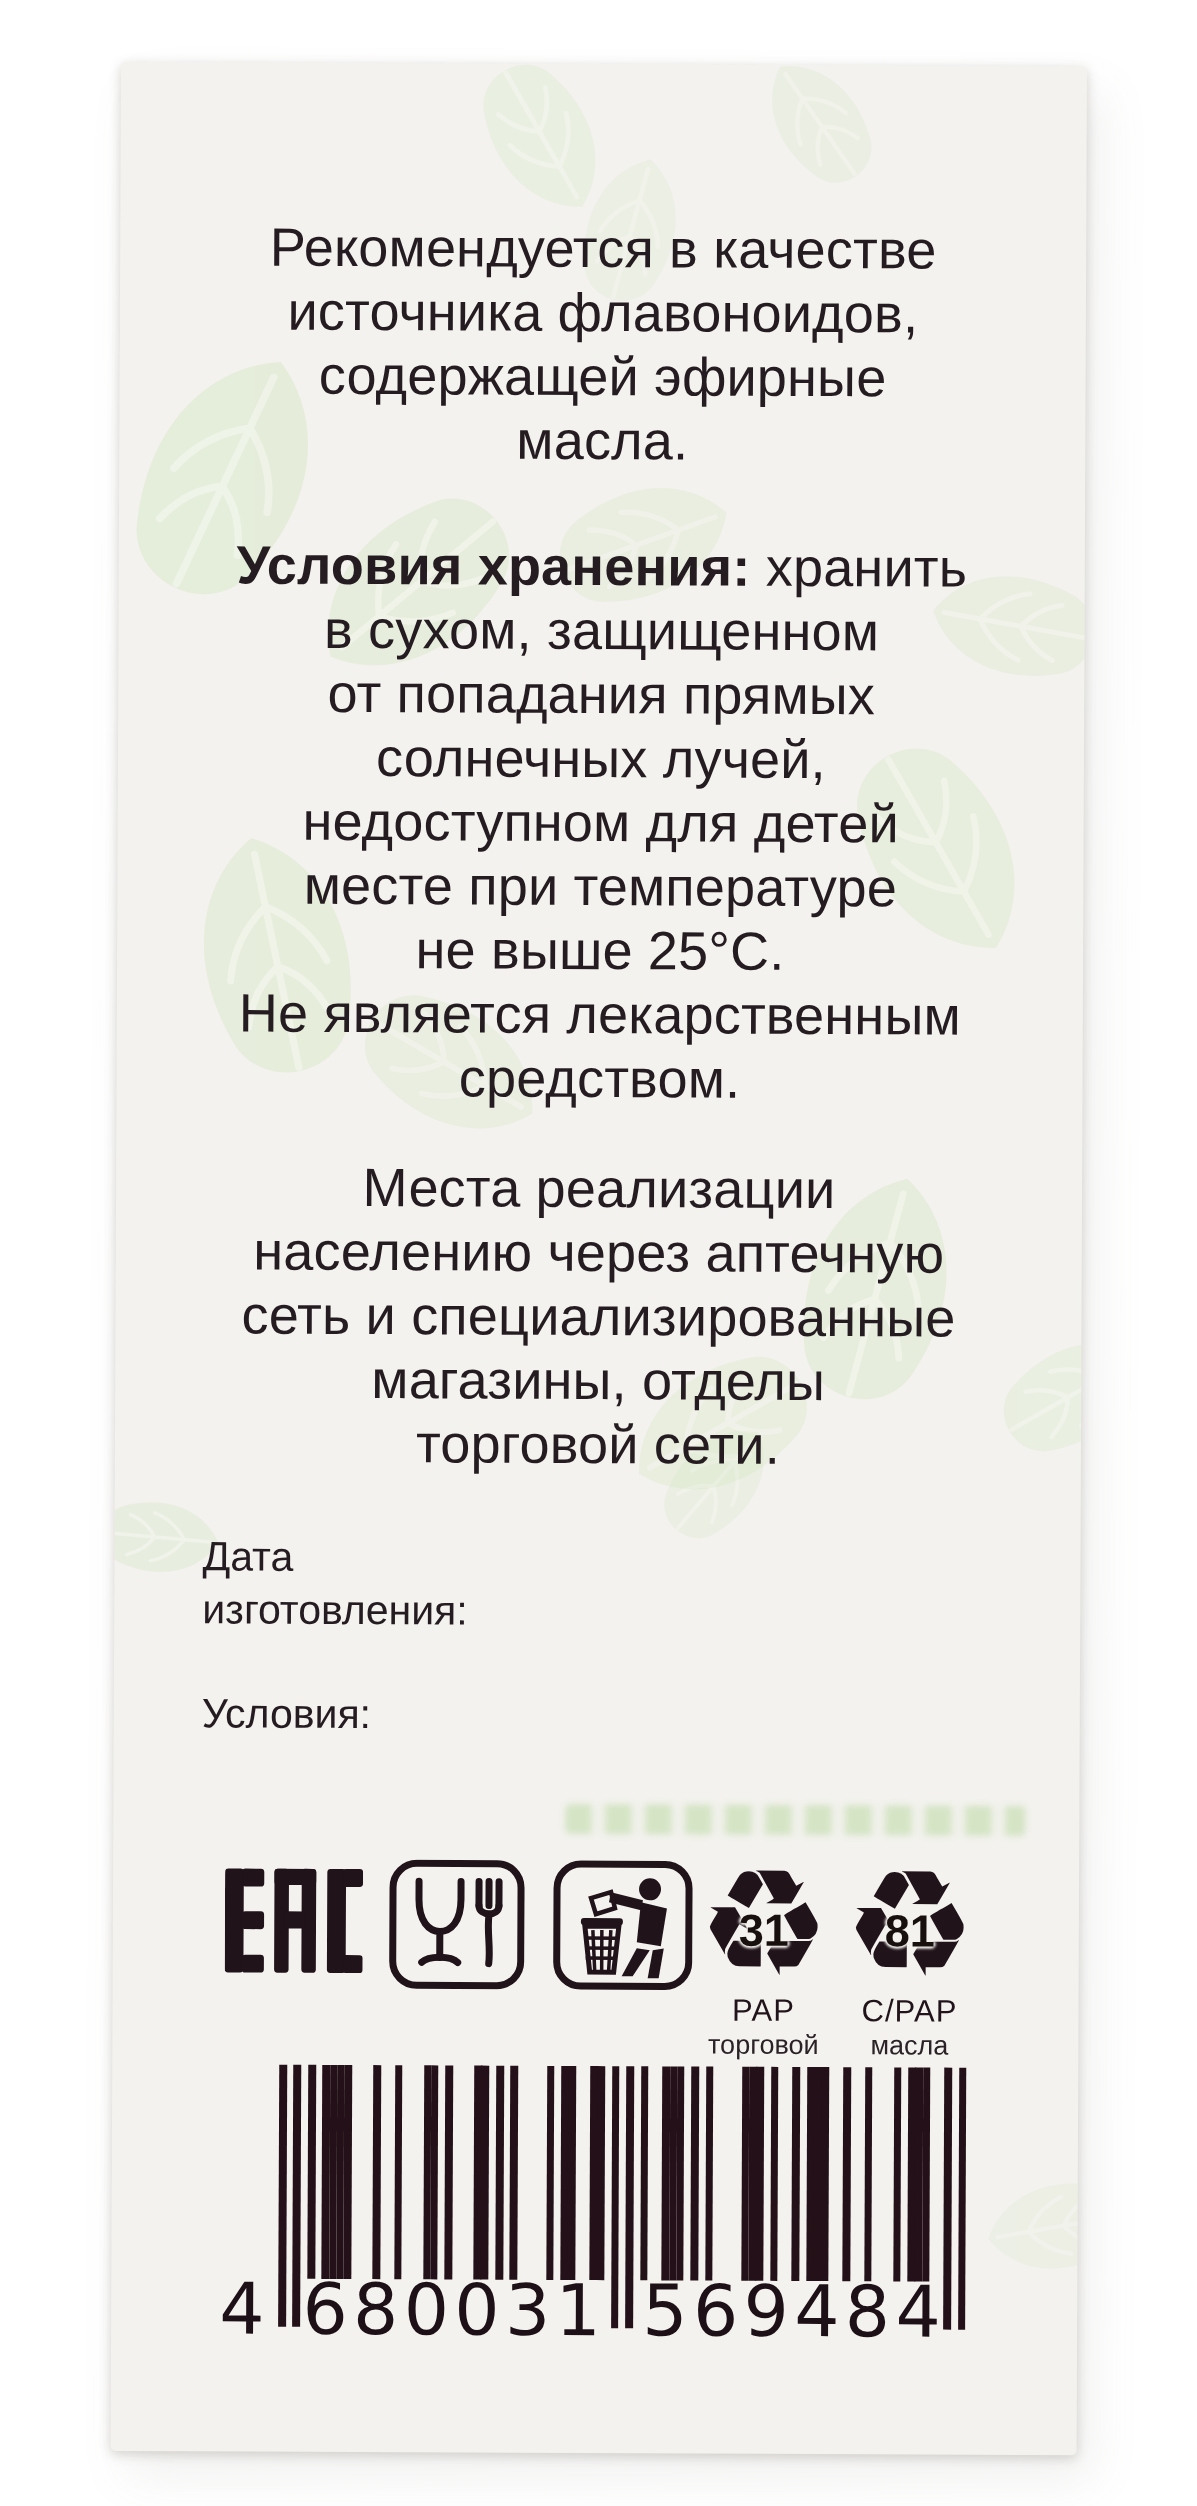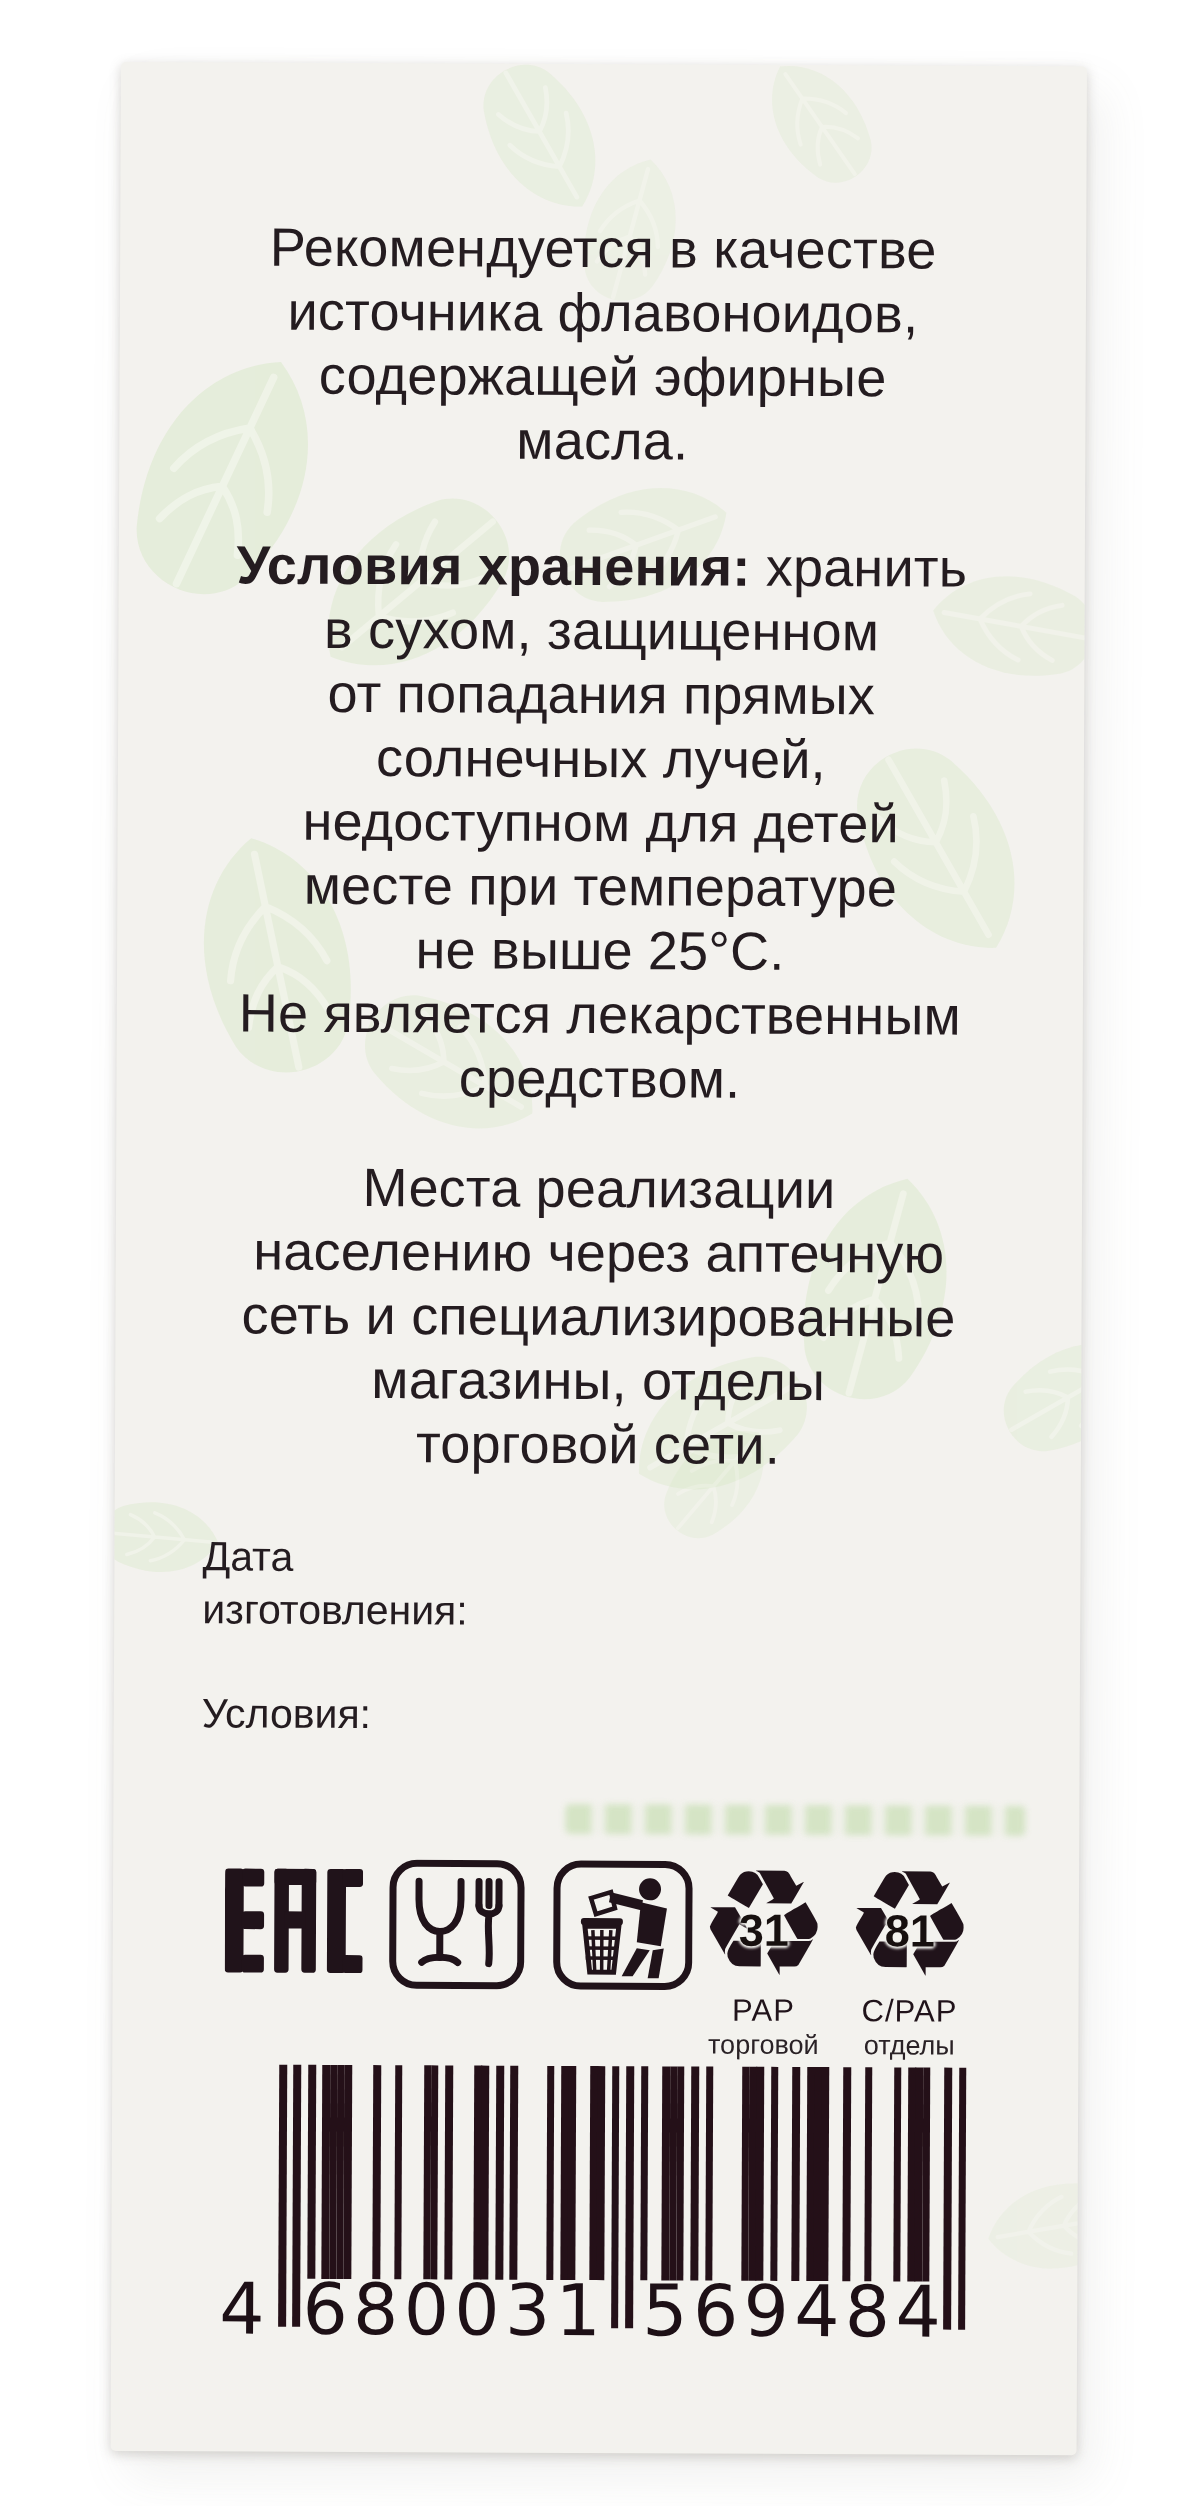--- a/index.html
+++ b/index.html
@@ -191,21 +191,21 @@
     <div class="mat">PAP</div>
     <div class="cap">торговой</div>
   </div>
 
   <div class="recycle" id="recycle-pack">
     <div class="triwrap">
       <span class="triglyph">♻</span>
       <span class="trinum">81</span>
     </div>
     <div class="mat">C/PAP</div>
-    <div class="cap">отделы</div>
+    <div class="cap">масла</div>
   </div>
 
   <div id="barcode">
     <div id="barcode-bars" style="position:absolute;left:0;top:0;width:100%;height:100%;">
         <div class="bar tall" style="left: 0px; width: 7.63158px;"></div>
         <div class="bar tall" style="left: 14.4632px; width: 7.63158px;"></div>
         <div class="bar" style="left: 28.9263px; width: 7.63158px;"></div>
         <div class="bar" style="left: 43.3895px; width: 7.63158px;"></div>
         <div class="bar" style="left: 50.6211px; width: 7.63158px;"></div>
         <div class="bar" style="left: 57.8526px; width: 7.63158px;"></div>

